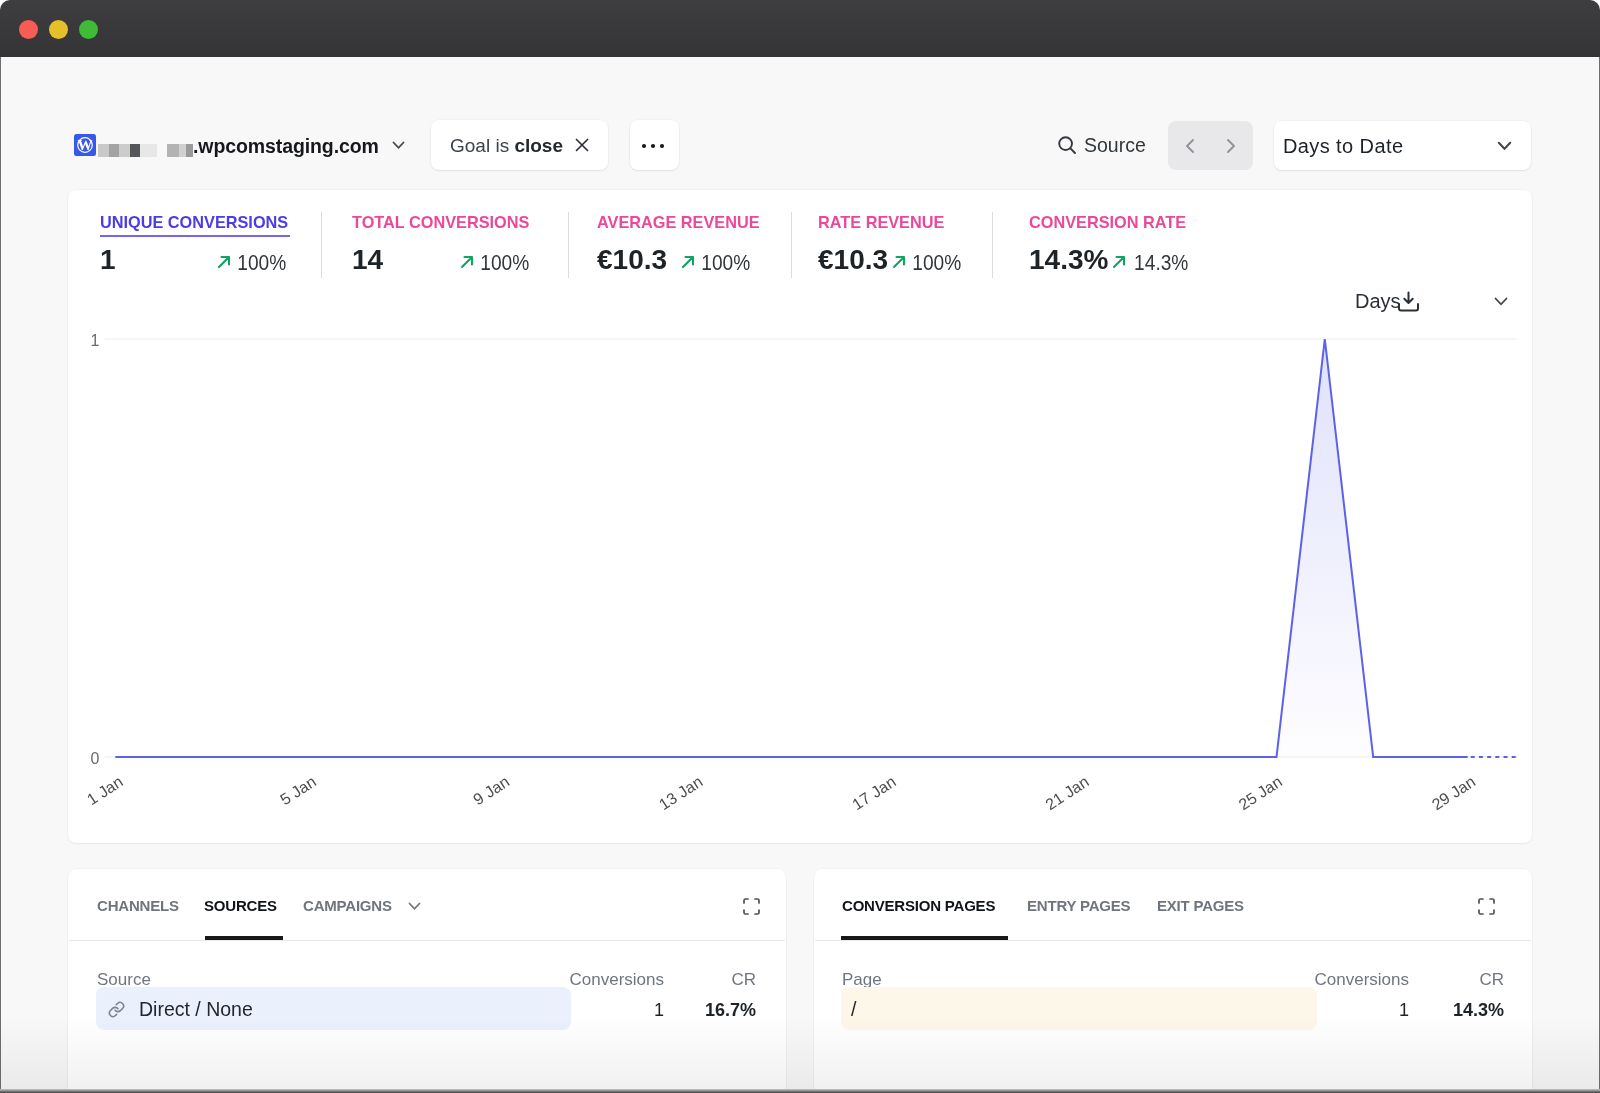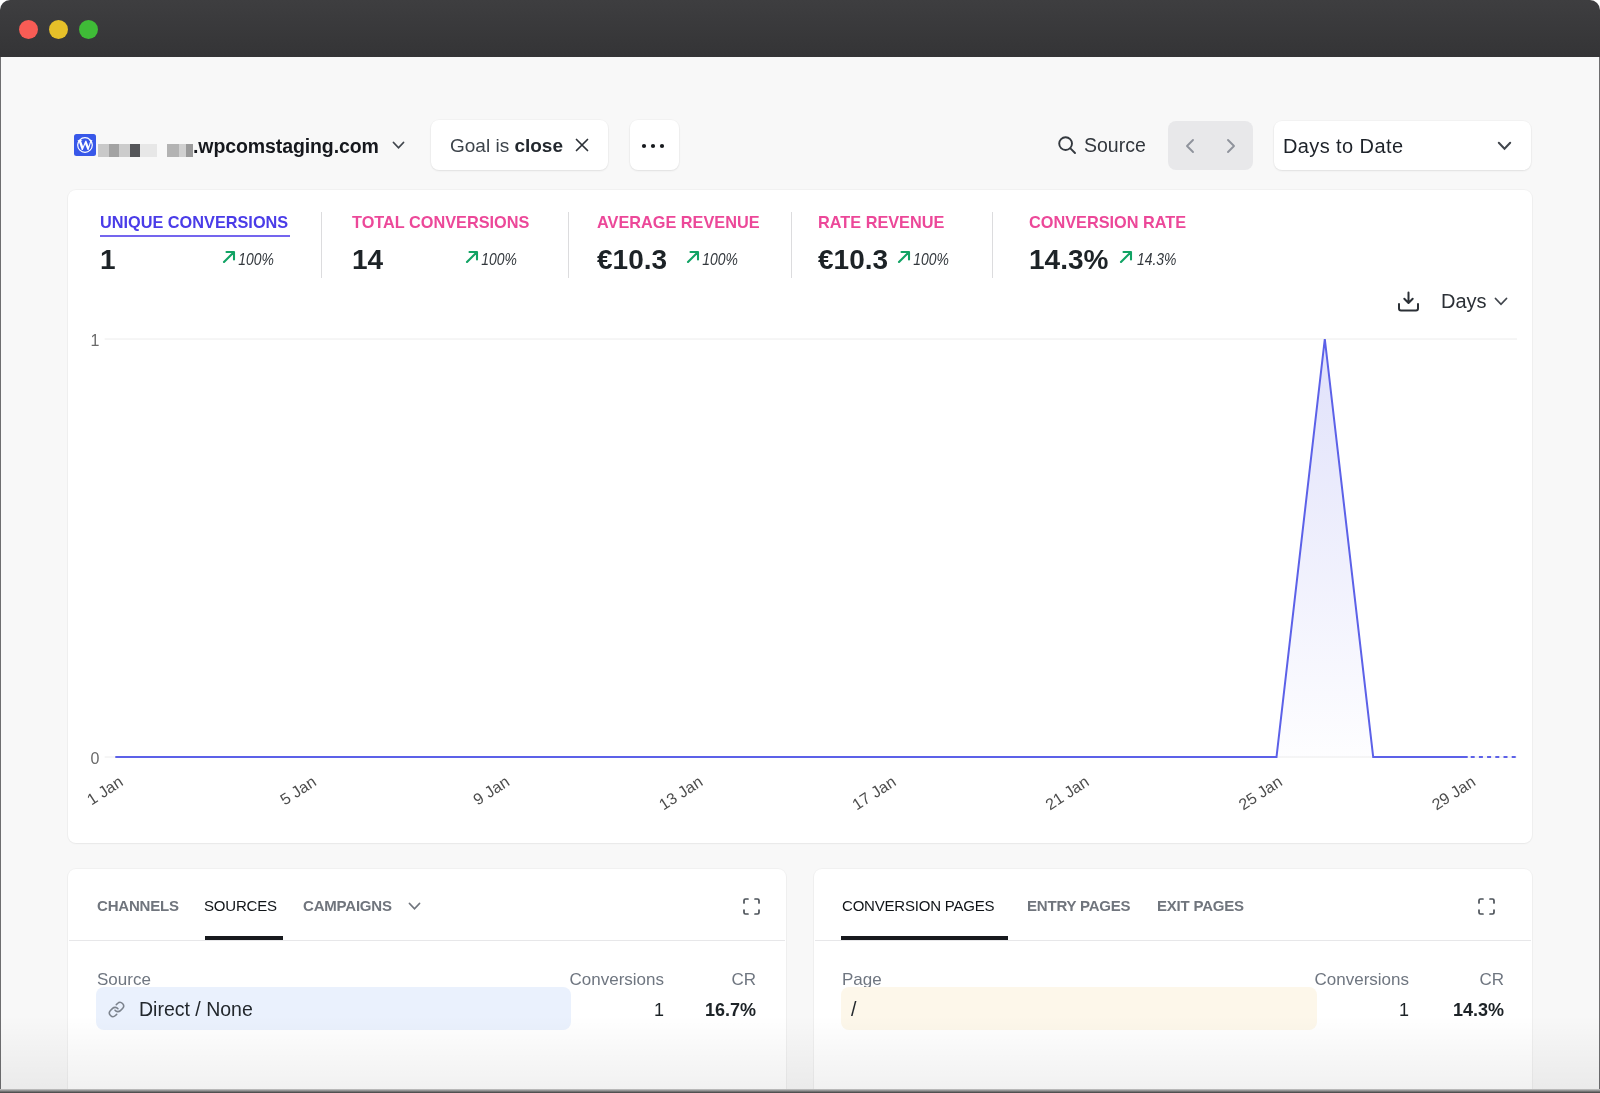--- a/index.html
+++ b/index.html
@@ -30,29 +30,29 @@
   .card { position:absolute; background:#fff; border-radius:8px;
     box-shadow:0 0 0 1px rgba(0,0,0,0.028), 0 1px 2px rgba(0,0,0,0.04); }
   .main { left:68px; top:190px; width:1464px; height:653px; }
   .cardL { left:68px; top:869px; width:718px; height:240px; }
   .cardR { left:814px; top:869px; width:718px; height:240px; }
   
   .stat { position:absolute; top:212px; }
   .stat .lab { font-size:16.3px; font-weight:600; letter-spacing:0px; color:#ec4899; white-space:nowrap; margin-top:1px; }
   .stat.sel .lab { color:#4a3ce8; border-bottom:2px solid #7465ee; padding-bottom:3px; }
   .stat .val { position:absolute; left:0; top:32px; font-size:28px; font-weight:700; color:#1d2327; }
-  .stat .pct { position:absolute; right:16px; top:38px; font-size:16px; color:#32373c; white-space:nowrap;font-style:italic; }
+  .stat .pct { position:absolute; right:4px; top:38px; font-size:22px; color:#32373c; white-space:nowrap; }
   .vdiv { position:absolute; top:212px; width:1px; height:66px; background:#dcdcde; }
   .arrow { display:inline-block; vertical-align:1px; }
   .pv { display:inline-block; transform:scaleX(0.87); transform-origin:100% 50%; margin-left:-7px; }
   
-  .days { position:absolute; left:1441px; top:290px; font-size:20px; color:#2b3036; }
+  .days { position:absolute; left:1355px; top:290px; font-size:20px; color:#2b3036; }
   
   .tabs { position:absolute; top:897px; font-size:15px; font-weight:600; letter-spacing:-0.2px; color:#70757d; white-space:nowrap; }
-  .tabs b { color:#101418; font-weight:400; }
+  .tabs b { color:#101418; font-weight:700; }
   .thead { position:absolute; top:958px; font-size:17px; color:#6f7680;margin-top:12px; }
   .hl { position:absolute; top:987px; height:43px; border-radius:8px; }
   .rowtxt { position:absolute; top:998px; font-size:19.5px; color:#23282d; }
   .num { position:absolute; top:1000px; font-size:18px; color:#1d2327; text-align:right; }
   .bold { font-weight:700; }
   .tabline { position:absolute; top:936px; height:4px; background:#17191d; }
   .carddiv { position:absolute; top:940px; height:1px; background:#e7e7e9; }
 </style>
 </head>
 <body>

